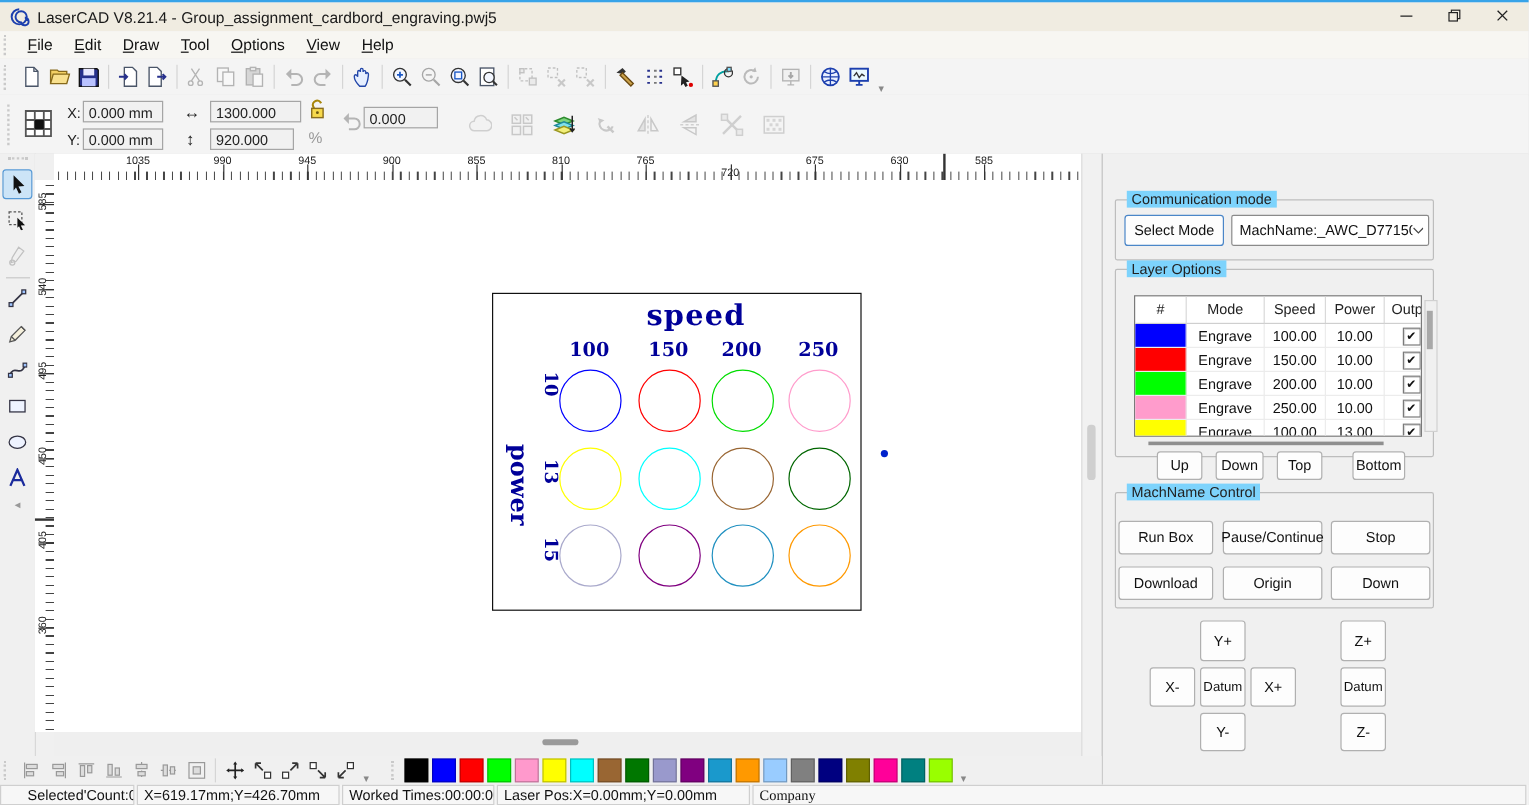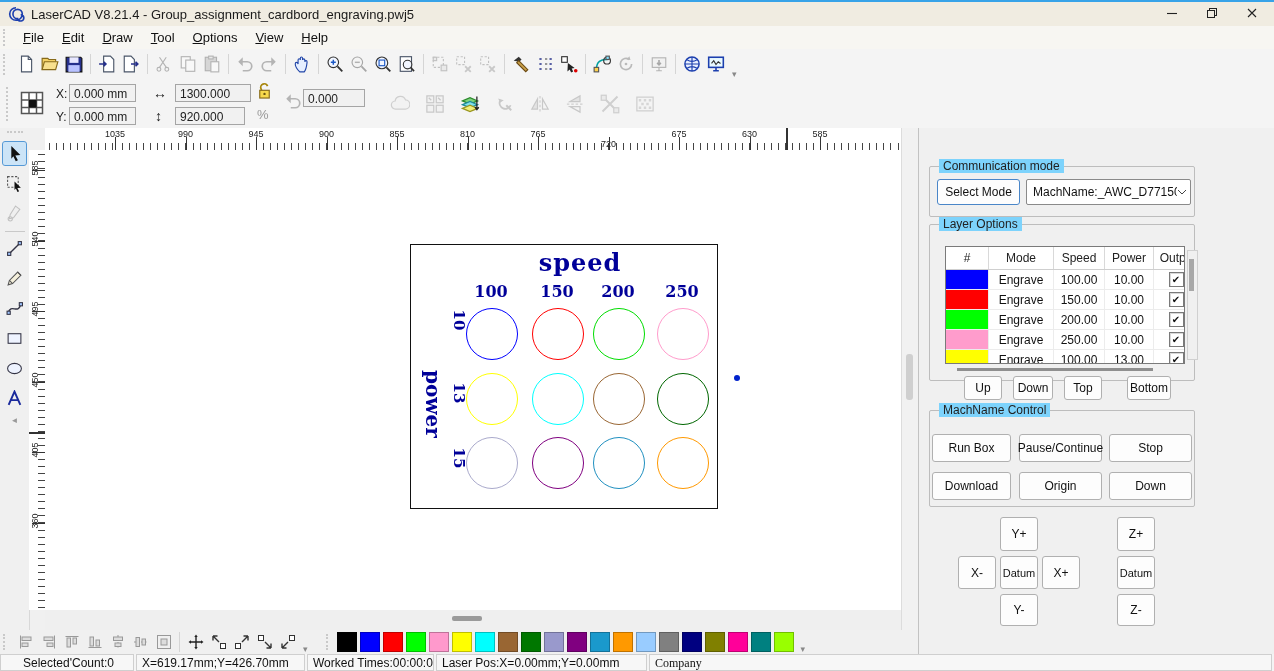--- a/index.html
+++ b/index.html
@@ -925,19 +925,19 @@
       <span class="swatch" style="background: rgb(128, 128, 128);"></span>
       <span class="swatch" style="background: rgb(0, 0, 128);"></span>
       <span class="swatch" style="background: rgb(128, 128, 0);"></span>
       <span class="swatch" style="background: rgb(255, 0, 153);"></span>
       <span class="swatch" style="background: rgb(0, 128, 128);"></span>
       <span class="swatch" style="background: rgb(153, 255, 0);"></span>
       <span class="overflow-arr">▾</span>
     </div>
 
   <div id="statusbar" class="abs">
-      <span class="st-cell" style="width: 134px; padding-left: 22px;">Selected'Count:0</span>
+      <span class="st-cell" style="width: 112px; padding-left: 22px;">Selected'Count:0</span>
       <span class="st-cell" style="width: 169px;">X=619.17mm;Y=426.70mm</span>
       <span class="st-cell" style="width: 127px;">Worked Times:00:00:00</span>
       <span class="st-cell" style="width: 211px;">Laser Pos:X=0.00mm;Y=0.00mm</span>
       <span class="st-cell" style="flex: 1 1 0%; font-family: Liberation Serif, serif;">Company</span>
     </div>
 </div>
 
 </body></html>

